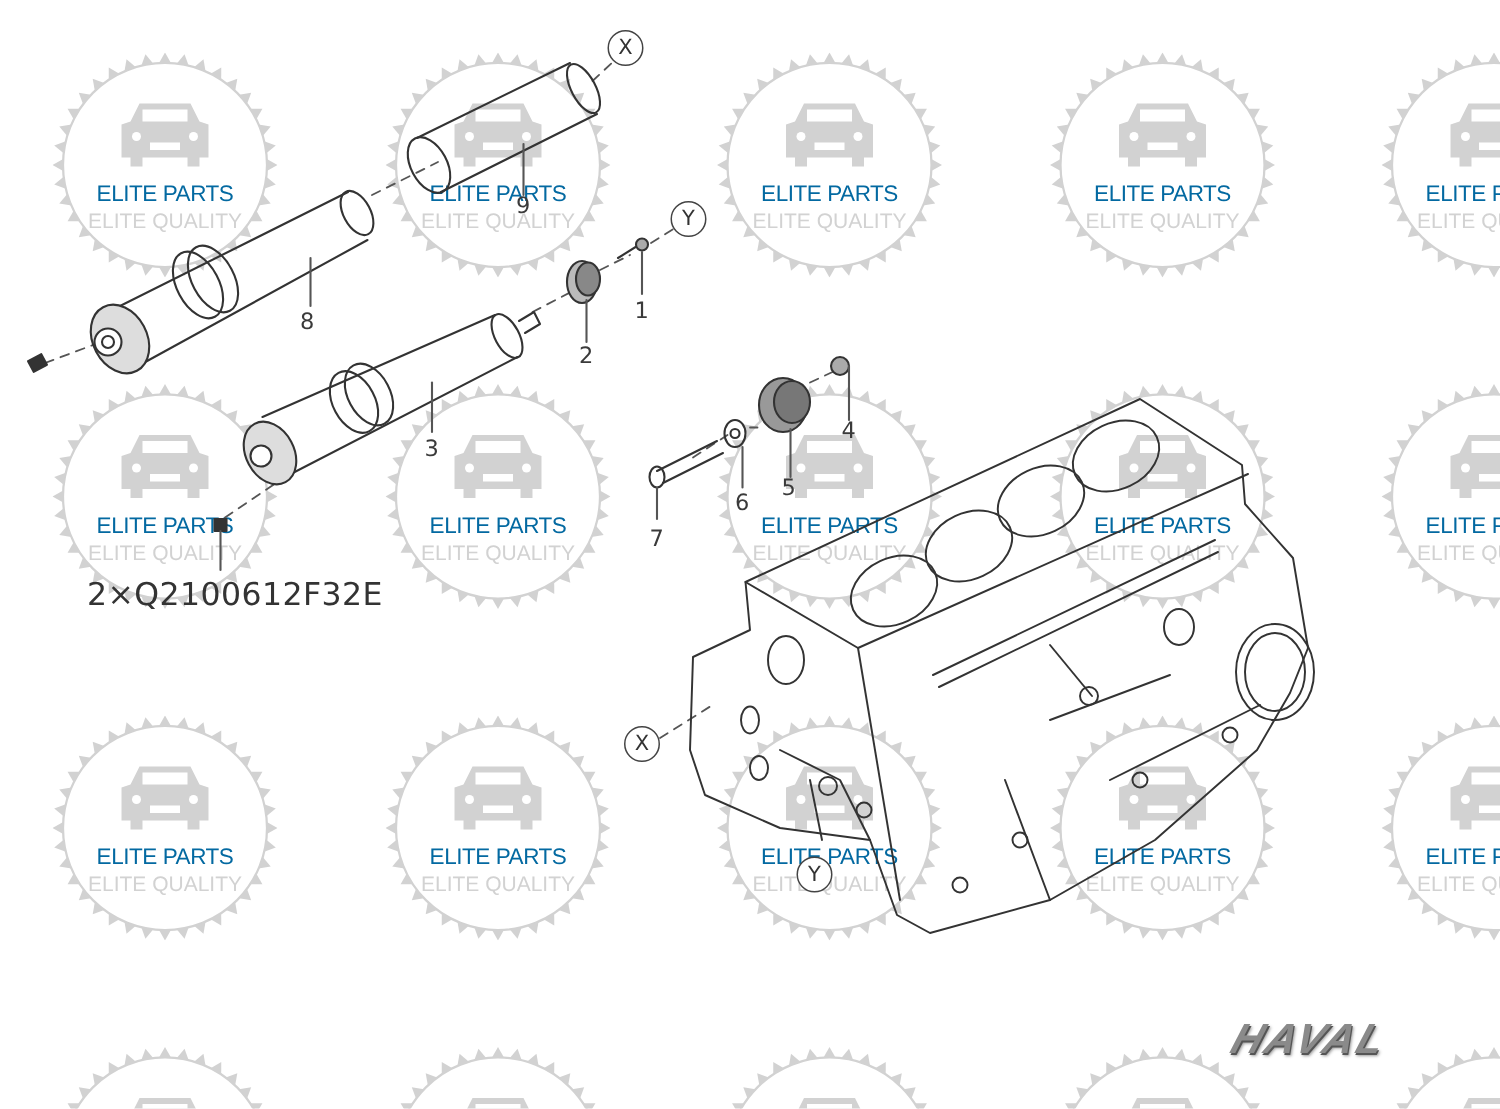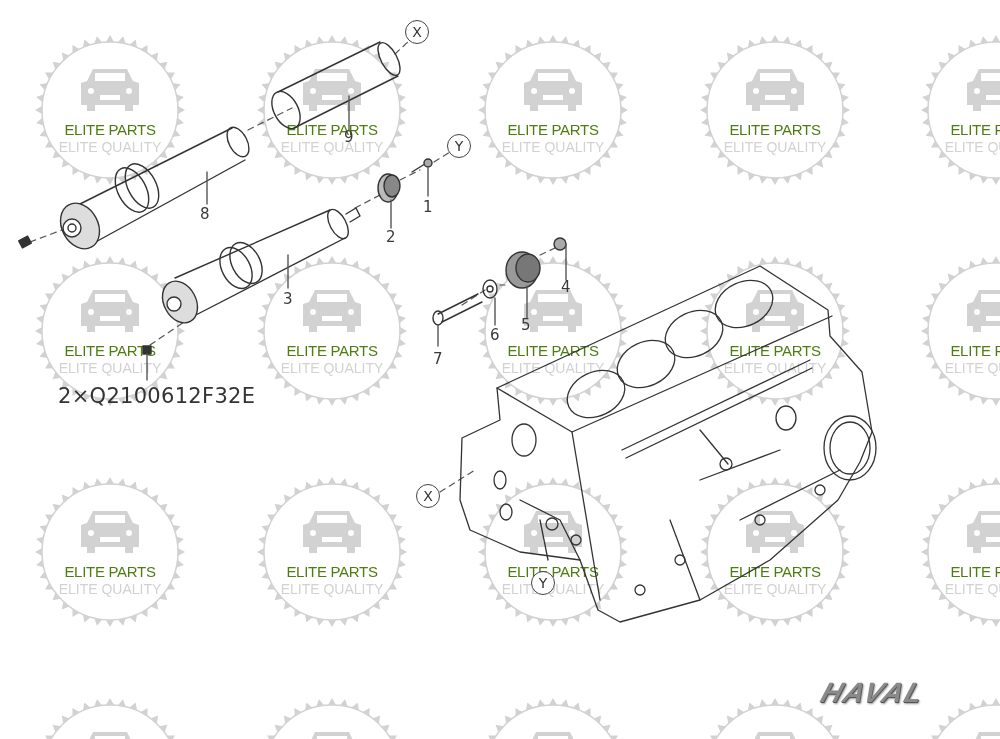--- a/index.html
+++ b/index.html
@@ -1,19 +1,19 @@
 <!DOCTYPE html>
 <html><head>
 <meta charset="utf-8">
 <style>
   html,body{margin:0;padding:0;background:#ffffff;}
   body{width:1000px;height:739px;position:relative;overflow:hidden;font-family:"Liberation Sans",sans-serif;}
   .wm{position:absolute;width:150px;height:150px;}
   .wm svg{position:absolute;left:0;top:0;}
-  .wm-title{position:absolute;left:0;width:150px;top:86px;text-align:center;font-size:15px;color:#4d7c0f;letter-spacing:-0.3px;}
+  .wm-title{position:absolute;left:0;width:150px;top:86px;text-align:center;font-size:15px;color:#0369a1;letter-spacing:-0.3px;}
   .wm-sub{position:absolute;left:0;width:150px;top:104px;text-align:center;font-size:14px;color:#d2d2d2;}
   #drawing{position:absolute;left:0;top:0;}
   .callout{position:absolute;font-size:15px;color:#3a3a3a;font-family:"DejaVu Sans",sans-serif;}
   .partcode{position:absolute;left:58px;top:384px;font-size:21px;color:#333;font-family:"DejaVu Sans",sans-serif;letter-spacing:0.3px;}
   .ref{position:absolute;width:22px;height:22px;border:1.5px solid #444;border-radius:50%;text-align:center;line-height:22px;font-size:14px;color:#333;font-family:"DejaVu Sans",sans-serif;background:#fff;}
   .brand{position:absolute;left:822px;top:677px;font-size:28px;font-weight:bold;font-style:italic;color:#8a8a8a;letter-spacing:2px;transform:skewX(-18deg);text-shadow:1px 1px 0 #555,2px 2px 2px #999;font-family:"Liberation Sans",sans-serif;}
 </style>
 </head>
 <body>
 

